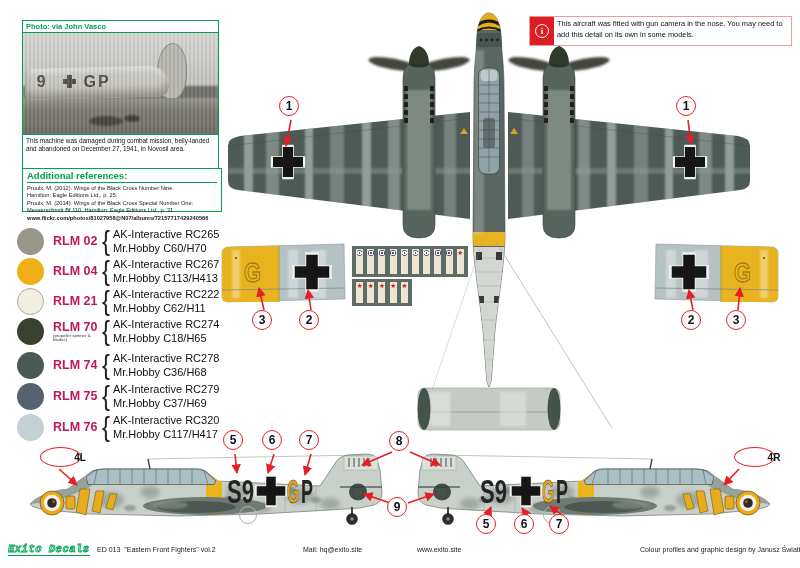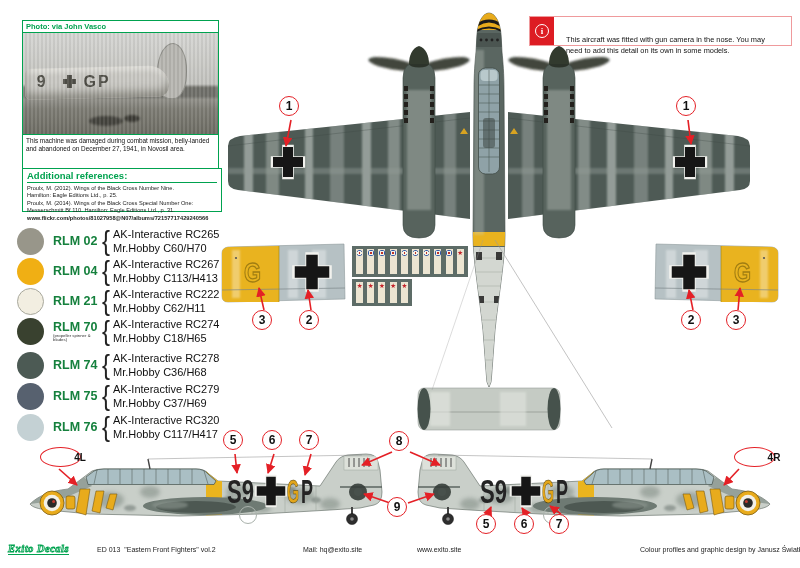--- a/index.html
+++ b/index.html
@@ -27,48 +27,48 @@
   
   .refs-box{position:absolute;left:22px;top:168px;width:200px;height:44px;border:1.5px solid #00a24f;padding:1px 4px 2px 4px;background:#fff;}
   .refs-title{font-size:9.5px;font-weight:bold;color:#00a24f;border-bottom:1px solid #00a24f;padding-bottom:1px;margin-bottom:1.5px;}
   .refs-line{font-size:5.7px;line-height:1.32;color:#222;}
   .refs-line.url{font-weight:bold;}
 
   
   .warn-box{position:absolute;left:529px;top:16px;width:263px;height:30px;border:1px solid #ef9a9c;display:flex;align-items:stretch;background:#fff;}
   .warn-icon{width:24px;background:#dd1c23;display:flex;align-items:center;justify-content:center;flex:0 0 24px;}
   .warn-i{width:14px;height:14px;border:1.5px solid #fff;border-radius:50%;color:#fff;font-weight:bold;font-size:9px;display:flex;align-items:center;justify-content:center;font-family:"Liberation Serif",serif;}
-  .warn-text{font-size:7.4px;line-height:1.45;padding:2px 12px;color:#111;margin-top:16px;}
+  .warn-text{font-size:7.4px;line-height:1.45;padding:2px 3px;color:#111;}
 
   
   .chip{position:absolute;left:17px;display:flex;align-items:center;height:28px;}
   .chip .swatch{width:27px;height:27px;border-radius:50%;flex:0 0 27px;margin-right:9px;}
   .chip .namecol{width:47px;}
-  .chip .name{font-size:12.5px;font-weight:bold;color:#15803d;white-space:nowrap;}
+  .chip .name{font-size:12.5px;font-weight:bold;color:#be185d;white-space:nowrap;}
   .chip .note{font-size:4.3px;color:#333;line-height:1;}
   .chip .brace{font-size:24px;font-weight:200;color:#222;transform:scaleY(1.15);margin:0 3px 0 2px;font-family:"Liberation Sans",sans-serif;}
   .chip .codes{font-size:11px;line-height:1.3;color:#111;white-space:nowrap;}
 
   
   .tally{position:absolute;display:flex;background:#5d6c67;padding:3px 2px 2px 2px;}
   .tally1{left:352px;top:246px;height:31px;}
   .tally2{left:352px;top:279px;height:27px;}
   .tbar{width:7px;height:25px;background:#ece5d2;margin:0 2.1px;display:flex;flex-direction:column;align-items:center;padding-top:1px;}
   .tally2 .tbar{height:21px;}
   .tsym.roundel{width:5.5px;height:5.5px;border-radius:50%;background:radial-gradient(circle,#c03028 0 28%,#f6f2e6 28% 55%,#2e55a5 55% 100%);}
   .tsym.red-star{color:#c4232a;font-size:6.5px;line-height:6.5px;}
 
   
   .co{position:absolute;width:20px;height:20px;border:1.7px solid #e42026;border-radius:50%;background:#fff;
       display:flex;align-items:center;justify-content:center;font-weight:bold;font-size:12px;color:#111;z-index:6;}
   .co.wide{font-size:10px;padding-left:39px;}
 
   
   .foot{position:absolute;font-size:7px;color:#222;white-space:nowrap;}
-  .logo{left:8px;top:543px;font-family:Liberation Serif, serif;font-style:italic;font-weight:bold;font-size:10.5px;
+  .logo{left:8px;top:543px;font-family:Liberation Mono, monospace;font-style:italic;font-weight:bold;font-size:10.5px;
         color:#cdeedd;-webkit-text-stroke:.8px #00a24f;letter-spacing:.5px;border-bottom:1px solid #00a24f;}
   .ed013{left:97px;top:546px;}
   .mail{left:303px;top:546px;}
   .web{left:417px;top:546px;}
   .credit{left:640px;top:546px;}
 
   svg{position:absolute;left:0;top:0;}
   .artwork{z-index:2;}
   .arrows{z-index:5;}
 </style>

